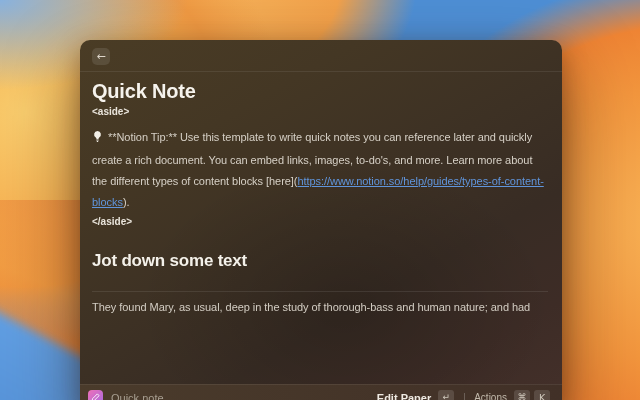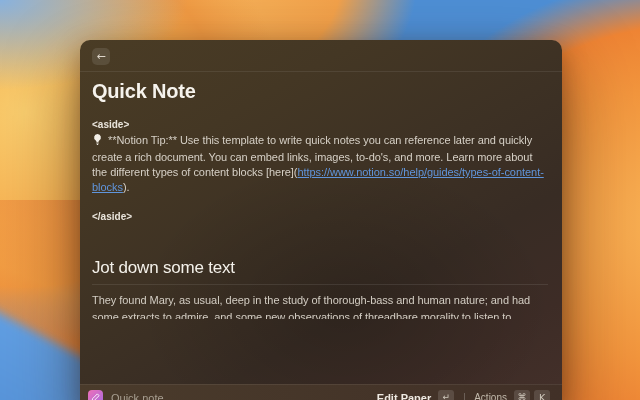--- a/index.html
+++ b/index.html
@@ -31,27 +31,27 @@
     background:radial-gradient(60% 55% at 55% 72%, rgba(0,0,0,.18), rgba(0,0,0,0) 72%);}
 
   .win-header{position:relative;height:31px;border-bottom:1px solid rgba(255,255,255,.08);}
   .back-btn{position:absolute;left:12px;top:8px;width:18px;height:17px;border:none;
     border-radius:5px;background:rgba(255,255,255,.1);color:#ded6ca;font-size:11px;
     line-height:16px;text-align:center;padding:0;cursor:pointer;
     font-family:"DejaVu Sans","Liberation Sans",sans-serif;}
 
   .content{position:relative;padding:0 14px 0 12px;height:247px;overflow:hidden;z-index:1;}
   .title{font-size:20px;font-weight:700;color:#f6f3ed;letter-spacing:-.2px;margin:8px 0 0;}
-  .aside-tag{font-size:10px;font-weight:700;color:#eae5dc;margin-top:16px;}
-  .tip{font-size:11px;line-height:15px;color:#d6d0c6;letter-spacing:-.05px;margin:3px 0 0;}
+  .aside-tag{font-size:10px;font-weight:700;color:#eae5dc;margin-top:3px;}
+  .tip{font-size:11px;line-height:21px;color:#d6d0c6;letter-spacing:-.05px;margin:10px 0 0;}
   .bulb{display:inline-block;vertical-align:-2px;margin-right:5px;}
   .tip a{color:var(--link-blue,#6095dc);text-decoration:underline;cursor:pointer;}
   .aside-close{}
-  .h2{font-size:17px;font-weight:400;color:#f4f1ea;letter-spacing:-.2px;margin:36px 0 0;
-      padding-bottom:6px;border-bottom:1px solid rgba(255,255,255,.09);}
+  .h2{font-size:17px;font-weight:700;color:#f4f1ea;letter-spacing:-.2px;margin:24px 0 0;
+      padding-bottom:20px;border-bottom:1px solid rgba(255,255,255,.09);}
   .para{font-size:11px;line-height:17px;color:#d3cdc3;letter-spacing:-.05px;margin:7px 0 12px;}
   .h2-last{border-bottom:none;margin-top:7px;}
 
   
   .footer{position:absolute;left:0;right:0;bottom:0;height:26px;z-index:2;
     display:flex;align-items:center;padding:0 12px 0 8px;box-sizing:border-box;
     background:linear-gradient(90deg,#4a3b2b,#413027);
     border-top:1px solid rgba(255,255,255,.07);}
   .app-icon{width:15px;height:15px;border-radius:4px;flex:none;
     background:linear-gradient(135deg,var(--icon-pink,#ee71b9),var(--icon-purple,#a868e0));

